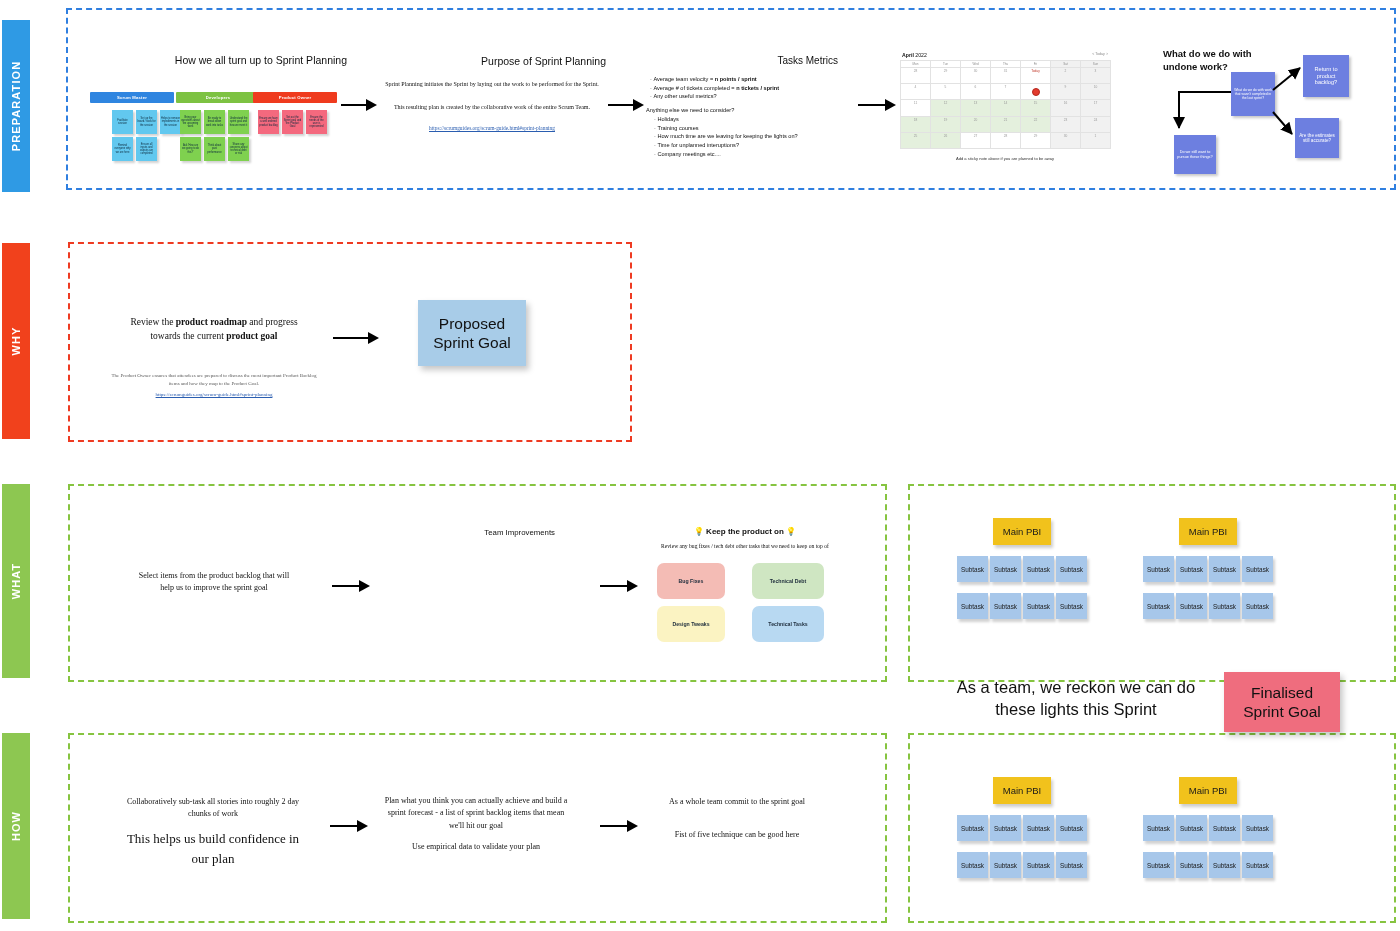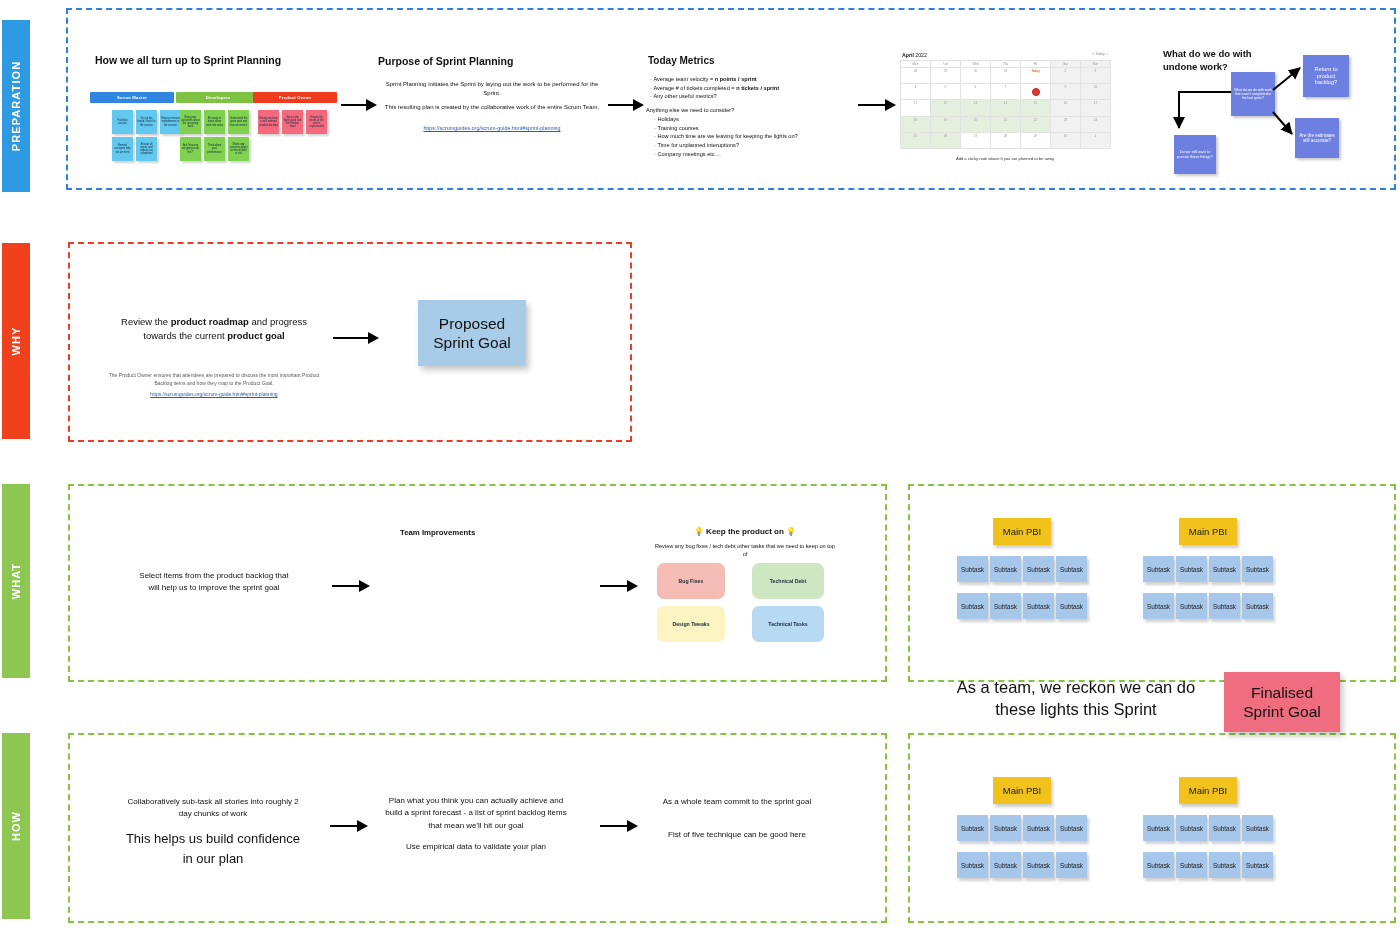--- a/index.html
+++ b/index.html
@@ -24,22 +24,22 @@
   
   .frame{position:absolute;border-style:dashed;background:#fff;}
   .frame-prep{left:66px;top:8px;width:1326px;height:178px;border:2px dashed #2f7fe0;}
   .frame-why{left:68px;top:242px;width:560px;height:196px;border:2px dashed #ee3b22;}
   .frame-what{left:68px;top:484px;width:815px;height:194px;border:2px dashed #86c440;}
   .frame-how{left:68px;top:733px;width:815px;height:186px;border:2px dashed #86c440;}
   .frame-right-top{left:908px;top:484px;width:484px;height:194px;border:2px dashed #86c440;}
   .frame-right-bottom{left:908px;top:733px;width:484px;height:186px;border:2px dashed #86c440;}
 
   
-  .h-title{font-weight:bold;text-align:left;}
-  .body-txt{text-align:center;line-height:1.45;}
+  .h-title{font-weight:normal;text-align:right;}
+  .body-txt{text-align:center;line-height:1.45;font-family:Liberation Serif, serif;}
   .link{color:#2a5db0;text-decoration:underline;word-break:break-all;}
 
   
   .arrow{position:absolute;display:flex;align-items:center;}
   .arrow .shaft{height:2.4px;background:#000;}
   .arrow .head{
     width:0;height:0;border-top:6px solid transparent;border-bottom:6px solid transparent;
     border-left:11px solid #000;margin-left:-1px;
   }
 
@@ -182,21 +182,21 @@
   <div class="h-title" style="position:absolute;left:378px;top:55px;width:228px;font-size:10.5px;">Purpose of Sprint Planning</div>
   <div class="body-txt" style="position:absolute;left:384px;top:80px;width:216px;font-size:6px;">Sprint Planning initiates the Sprint by laying out the work to be performed for the Sprint.</div>
   <div class="body-txt" style="position:absolute;left:380px;top:103px;width:224px;font-size:6px;">This resulting plan is created by the collaborative work of the entire Scrum Team.</div>
   <div class="body-txt link" style="position:absolute;left:384px;top:125px;width:216px;font-size:5.4px;">https://scrumguides.org/scrum-guide.html#sprint-planning</div>
 
   <div class="arrow" style="left:608px;top:99px;">
     <div class="shaft" style="width:26px;"></div>
       <div class="head"></div>
   </div>
 
-  <div class="h-title" style="position:absolute;left:648px;top:55px;width:190px;font-size:10px;">Today Metrics</div>
+  <div class="h-title" style="position:absolute;left:648px;top:55px;width:190px;font-size:10px;">Tasks Metrics</div>
   <div style="position:absolute;left:650px;top:75px;width:200px;font-size:5.6px;line-height:1.55;">
     <div>·&nbsp;<span>Average team velocity = </span><b>n points / sprint</b></div>
     <div>·&nbsp;<span>Average # of tickets completed = </span><b>n tickets / sprint</b></div>
     <div>·&nbsp;<span>Any other useful metrics?</span></div>
   </div>
   <div style="position:absolute;left:646px;top:107px;width:210px;font-size:5.6px;">Anything else we need to consider?</div>
   <div style="position:absolute;left:654px;top:115px;width:200px;font-size:5.6px;line-height:1.55;">
     <div>·&nbsp;<span>Holidays</span></div>
     <div>·&nbsp;<span>Training courses</span></div>
     <div>·&nbsp;<span>How much time are we leaving for keeping the lights on?</span></div>

